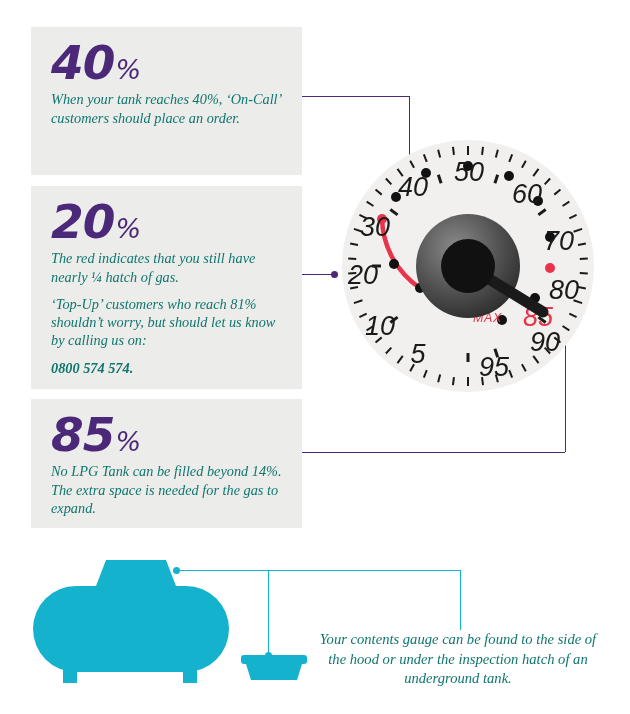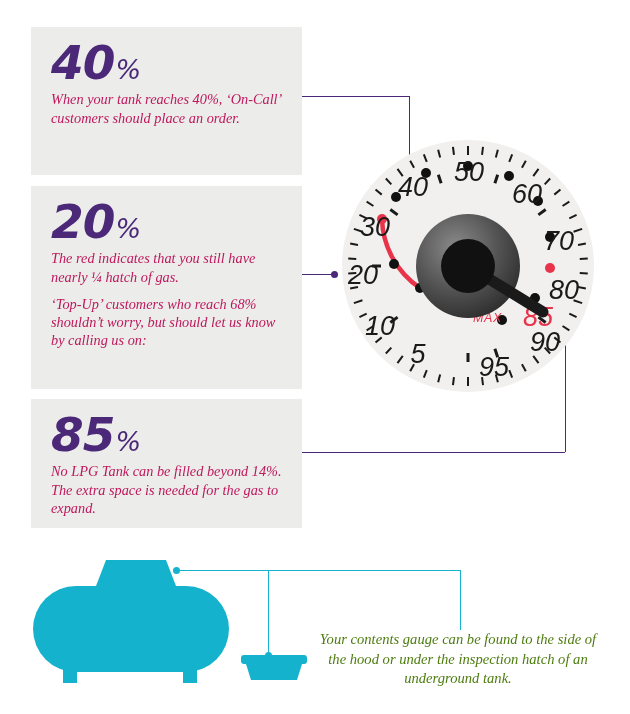--- a/index.html
+++ b/index.html
@@ -30,21 +30,21 @@
     margin:0 0 6px 0;
     display:flex;align-items:baseline;
   }
   .bignum .val{font-size:47px;}
   .bignum .pct{font-size:27px;font-weight:normal;margin-left:1px;letter-spacing:0;}
 
   .card p{
     margin:0 0 9px 0;
     font-size:14.3px;
     line-height:1.28;
-    color:#be185d;
+    color:#0f766e;
     font-family:"Liberation Serif", serif;
   }
   .card p:last-child{margin-bottom:0;}
   .tel{font-weight:bold;color:#2f2150;}
 
   
   .lead{position:absolute;background:#4b2878;}
   .lead.h{height:1px;}
   .lead.v{width:1px;}
   .dot{position:absolute;width:7px;height:7px;border-radius:50%;background:#4b2878;}
@@ -59,21 +59,21 @@
   .cy-line.h{height:1.4px;}
   .cy-line.v{width:1.4px;}
   .cy-dot{position:absolute;width:7px;height:7px;border-radius:50%;background:#15b2cd;}
 
   
   #caption{
     position:absolute;left:300px;top:630px;width:282px;
     text-align:center;
     font-family:"Liberation Serif", serif;
     font-size:14.6px;line-height:1.34;
-    color:#4d7c0f;
+    color:#0f766e;
   }
 </style>
 </head>
 <body>
 
 <div class="stage">
 
   <div class="card" id="card-40">
     <div class="bignum">
       <span class="val">40</span>
@@ -81,21 +81,22 @@
     </div>
     <p>When your tank reaches 40%, ‘On-Call’ customers should place an order.</p>
   </div>
 
   <div class="card" id="card-20">
     <div class="bignum">
       <span class="val">20</span>
       <span class="pct">%</span>
     </div>
     <p>The red indicates that you still have nearly ¼ hatch of gas.</p>
-    <p>‘Top-Up’ customers who reach 68% shouldn’t worry, but should let us know by calling us on:</p>
+    <p>‘Top-Up’ customers who reach 81% shouldn’t worry, but should let us know by calling us on:</p>
+    <p class="tel">0800 574 574.</p>
   </div>
 
   <div class="card" id="card-85">
     <div class="bignum">
       <span class="val">85</span>
       <span class="pct">%</span>
     </div>
     <p>No LPG Tank can be filled beyond 14%. The extra space is needed for the gas to expand.</p>
   </div>
 

